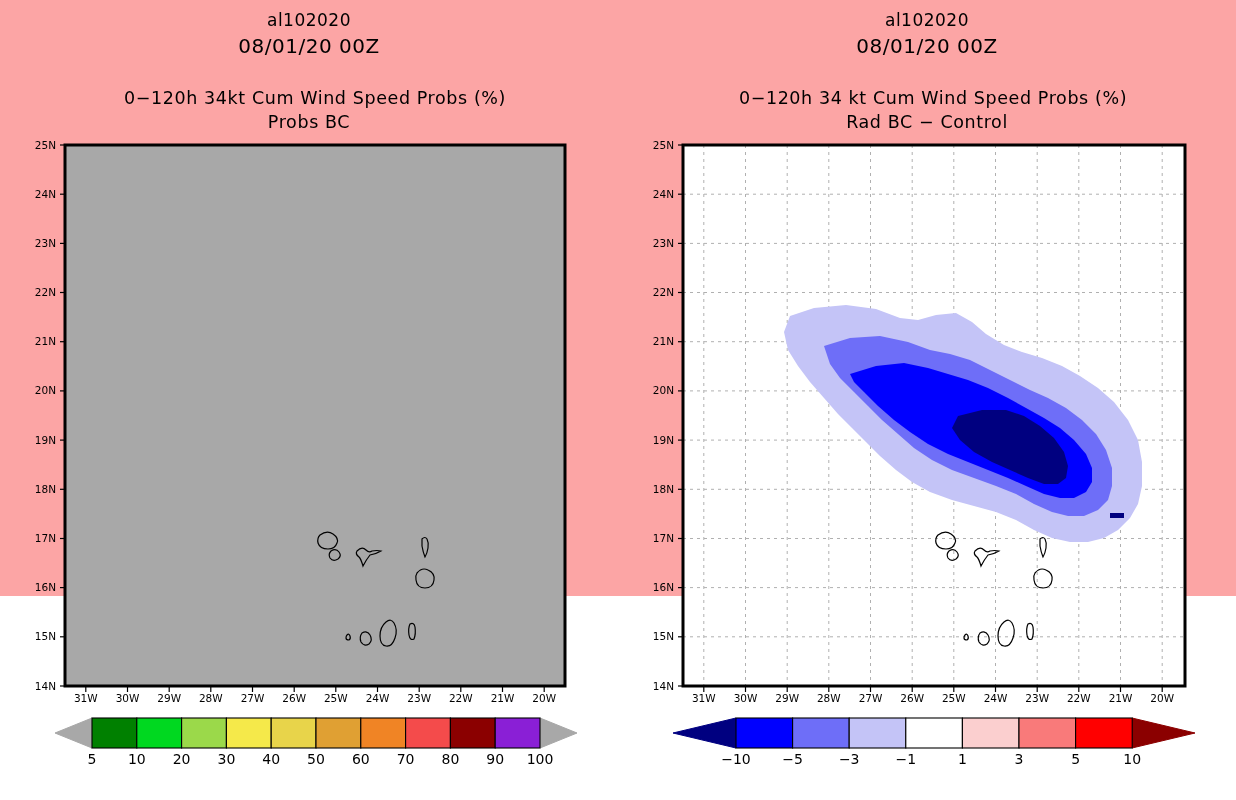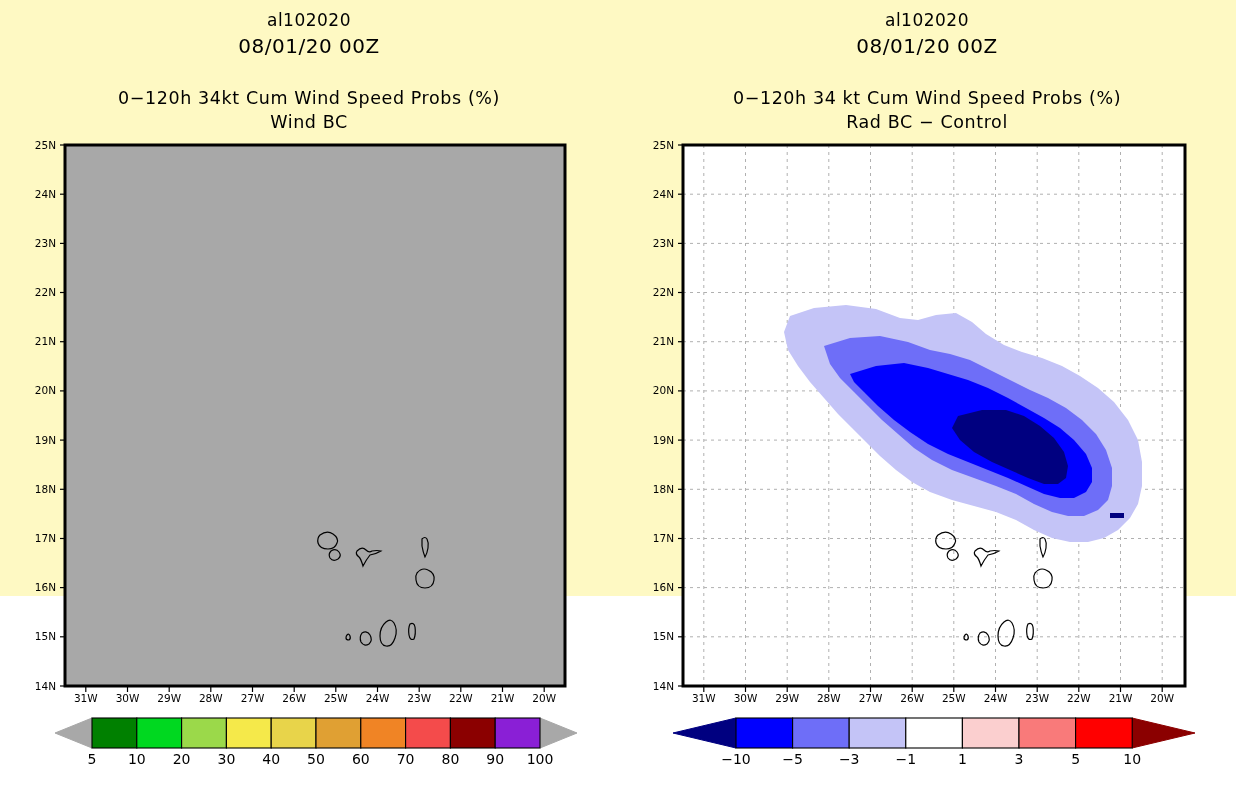--- a/index.html
+++ b/index.html
@@ -1,42 +1,42 @@
 <!DOCTYPE html>
 <html><head>
 <meta charset="utf-8">
 <style>
   html,body{margin:0;padding:0;background:#ffffff;}
   body{width:1236px;height:800px;font-family:"DejaVu Sans",sans-serif;overflow:hidden;}
-  .page{position:relative;width:1236px;height:596px;background:#fef9c3;}
+  .page{position:relative;width:1236px;height:596px;background:#fca5a5;}
   .panel{position:absolute;top:0;width:618px;height:800px;}
   .panel.left{left:0;}
   .panel.right{left:618px;}
   .titles{position:absolute;left:0;width:618px;text-align:center;color:#000;}
   .t-id{top:10px;font-size:17px;letter-spacing:.5px;}
   .t-date{top:34px;font-size:20px;letter-spacing:.5px;}
-  .t-main{top:88px;font-size:17.5px;letter-spacing:.6px;}
+  .t-main{top:88px;font-size:17.5px;letter-spacing:.6px;padding-left:6px;}
   .t-sub{top:112px;font-size:17.5px;letter-spacing:.6px;}
   .titles div{position:absolute;left:0;width:618px;white-space:nowrap;}
   svg{display:block;}
   .plotsvg{position:absolute;left:0;top:0;}
   .axlbl{font-family:"DejaVu Sans",sans-serif;font-size:10.5px;fill:#000;}
   .cblbl{font-family:"DejaVu Sans",sans-serif;font-size:14px;fill:#000;}
 </style>
 </head>
 <body>
 
 <div class="page">
 
   <div class="panel left">
     <div class="titles">
       <div class="t-id">al102020</div>
       <div class="t-date">08/01/20 00Z</div>
       <div class="t-main">0−120h 34kt Cum Wind Speed Probs (%)</div>
-      <div class="t-sub">Wind BC</div>
+      <div class="t-sub">Probs BC</div>
     </div>
 
     <svg class="plotsvg" width="618" height="800">
 
       <rect x="65" y="145" width="500" height="541" fill="#a8a8a8"></rect>
 
       <g fill="none" stroke="#000000" stroke-width="1.2">
         <path d="M320 535 q7 -5 13 -1 q6 4 4 9 q-2 6 -9 6 q-8 0 -10 -6 q-1 -5 2 -8 Z"></path>
         <path d="M331 551 q5 -3 8 1 q3 4 -1 7 q-5 3 -8 -1 q-2 -4 1 -7 Z"></path>
         <path d="M357 551 q5 -5 9 -1 q3 3 6 1 q5 -1 9 0 q-5 3 -11 4 q-4 5 -7 11 q-2 -7 -4 -9 q-4 -3 -2 -6 Z"></path>

